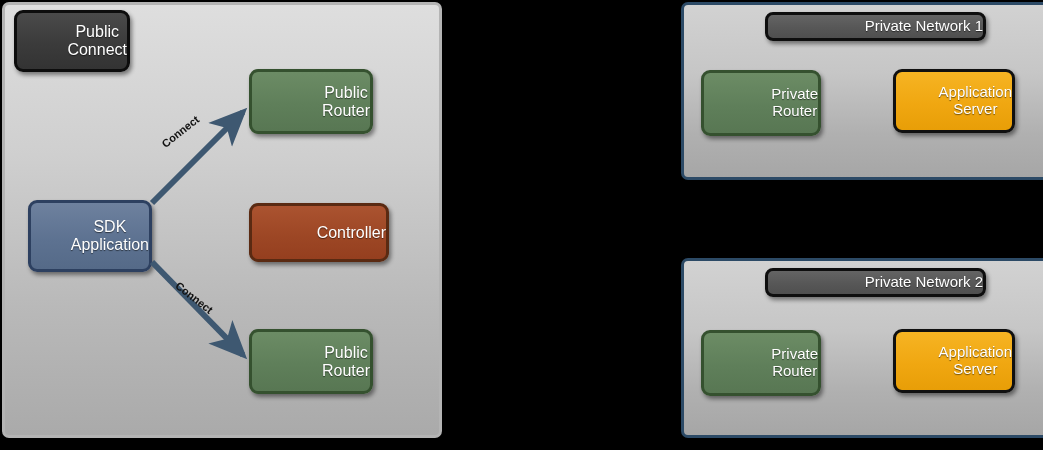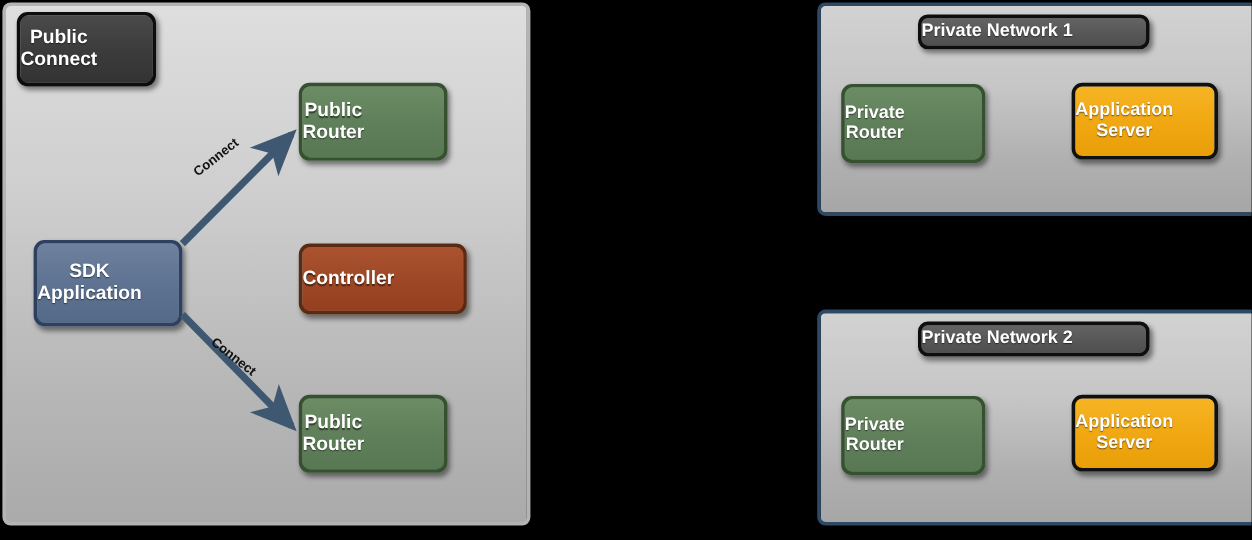--- a/index.html
+++ b/index.html
@@ -47,24 +47,24 @@
   }
   .panel-private-1 { top: 2px;   height: 178px; }
   .panel-private-2 { top: 258px; height: 180px; }
 
   
   .node {
     position: absolute;
     box-sizing: border-box;
     display: flex;
     align-items: center;
-    justify-content: flex-start;
+    justify-content: flex-end;
     text-align: center;
     border-radius: 9px;
-    font-weight: bold;
+    font-weight: normal;
     line-height: 1.12;
     color: #ffffff;
     text-shadow: 0 1px 1px rgba(0,0,0,0.55);
     box-shadow: 2px 3px 4px rgba(0,0,0,0.45);
     user-select: none;
   }
 
   .node-dark {
     background: linear-gradient(to bottom, #4a4a4a 0%, #3b3b3b 55%, #333333 100%);
     border: 3px solid #0d0d0d;
@@ -92,21 +92,21 @@
   }
 
   
   #public-internet-box { left: 14px;  top: 10px;  width: 116px; height: 62px;  font-size: 16px; }
   #sdk-application-box { left: 28px;  top: 200px; width: 124px; height: 72px;  font-size: 16px; }
   #public-router-1-box { left: 249px; top: 69px;  width: 124px; height: 65px;  font-size: 16px; }
   #controller-box      { left: 249px; top: 203px; width: 140px; height: 59px;  font-size: 16px; }
   #public-router-2-box { left: 249px; top: 329px; width: 124px; height: 65px;  font-size: 16px; }
 
   
-  .pn-title  { width: 193px; height: 29px; font-size: 15px; left: 765px; }
+  .pn-title  { width: 221px; height: 29px; font-size: 15px; left: 765px; }
   #private-network-1-title { top: 12px; }
   #private-network-2-title { top: 268px; }
 
   .pn-router { left: 701px; width: 120px; height: 66px; font-size: 15px; }
   #private-router-1-box { top: 70px; }
   #private-router-2-box { top: 330px; }
 
   .pn-app    { left: 893px; width: 122px; height: 64px; font-size: 15px; }
   #application-server-1-box { top: 69px; }
   #application-server-2-box { top: 329px; }

